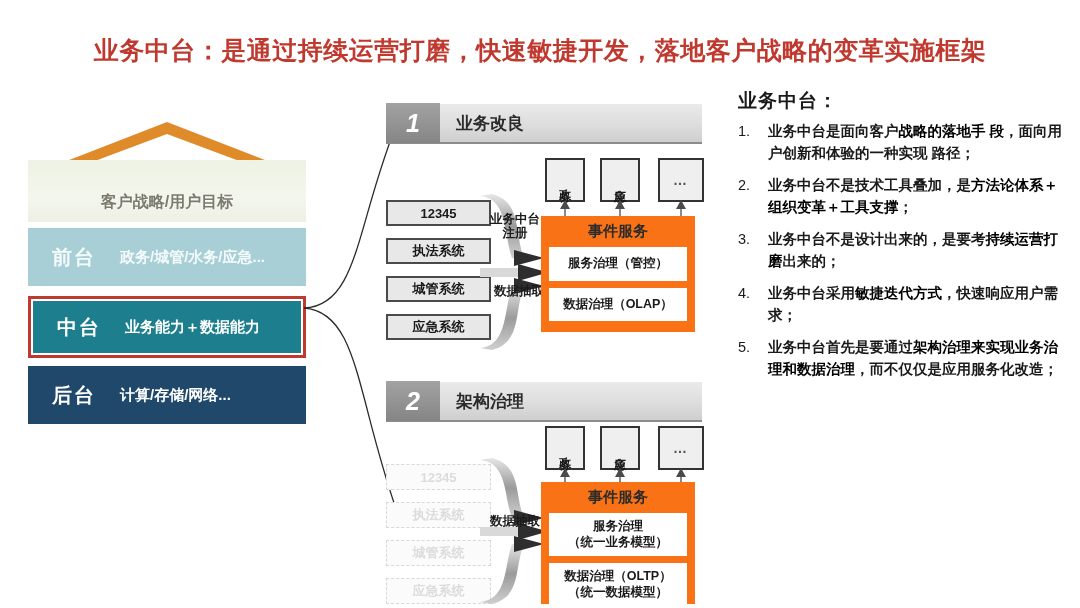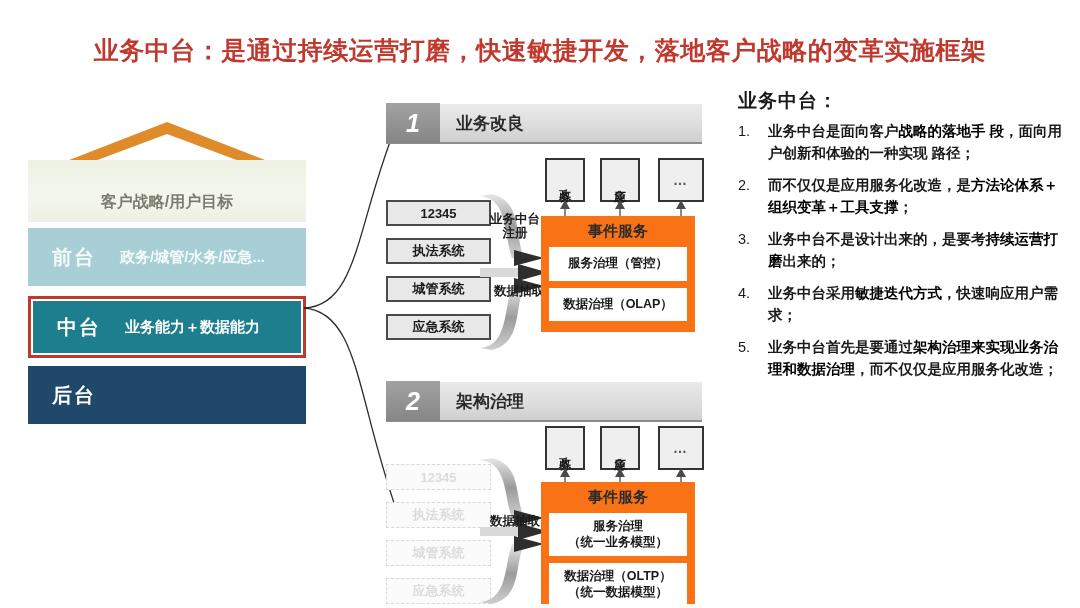--- a/index.html
+++ b/index.html
@@ -319,20 +319,21 @@
 
   <div id="row-middle-wrap">
     <div id="row-middle">
       <div class="row-key">中台</div>
       <div class="row-val">业务能力＋数据能力</div>
     </div>
   </div>
 
   <div class="house-row" id="row-back">
     <div class="row-key">后台</div>
+    <div class="row-val">计算/存储/网络...</div>
   </div>
 </div>
 
 <svg id="connectors" viewBox="0 0 110 430" preserveAspectRatio="none">
   <path d="M4,208 C60,206 56,120 100,16" fill="none" stroke="#2b2b2b" stroke-width="1.3"></path>
   <path d="M4,208 C60,212 56,300 100,420" fill="none" stroke="#2b2b2b" stroke-width="1.3"></path>
 </svg>
 
 <div class="section" id="section-1">
 
@@ -454,21 +455,21 @@
 
 <div id="text-col">
   <div id="text-heading">业务中台：</div>
   <div id="notes-list">
       <div class="text-item">
         <div class="item-num">1.</div>
         <div class="item-body"><span>业务中台是面向客户</span><span class="hl">战略的落地手 段</span><span>，面向用户创新和体验的一种实现 路径；</span></div>
       </div>
       <div class="text-item">
         <div class="item-num">2.</div>
-        <div class="item-body"><span>而不仅仅是应用服务化改造，是</span><span class="hl">方法论体系＋组织变革＋工具支撑</span><span>；</span></div>
+        <div class="item-body"><span>业务中台不是技术工具叠加，是</span><span class="hl">方法论体系＋组织变革＋工具支撑</span><span>；</span></div>
       </div>
       <div class="text-item">
         <div class="item-num">3.</div>
         <div class="item-body"><span>业务中台不是设计出来的，是要考</span><span class="hl">持续运营打磨</span><span>出来的；</span></div>
       </div>
       <div class="text-item">
         <div class="item-num">4.</div>
         <div class="item-body"><span>业务中台采用</span><span class="hl">敏捷迭代方式</span><span>，快速响应用户需求；</span></div>
       </div>
       <div class="text-item">

